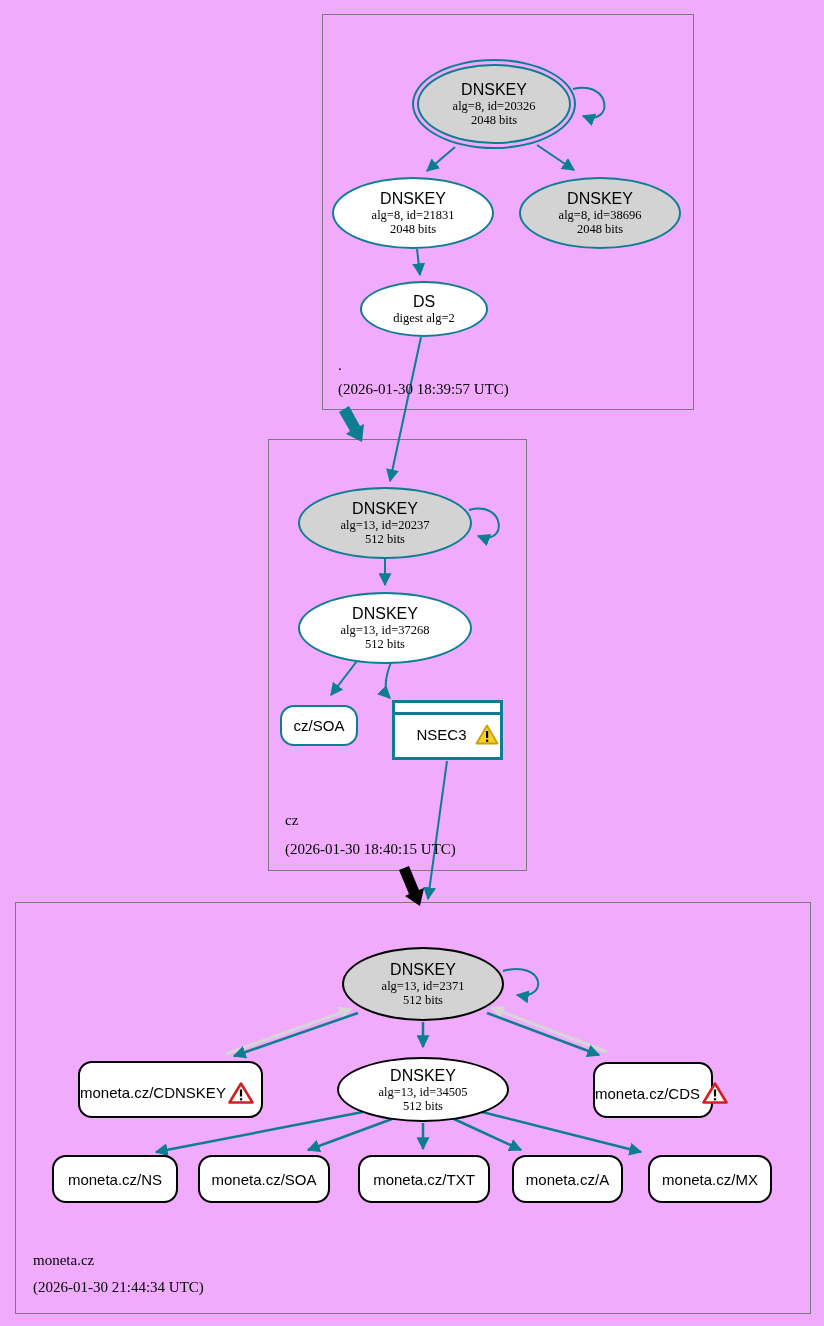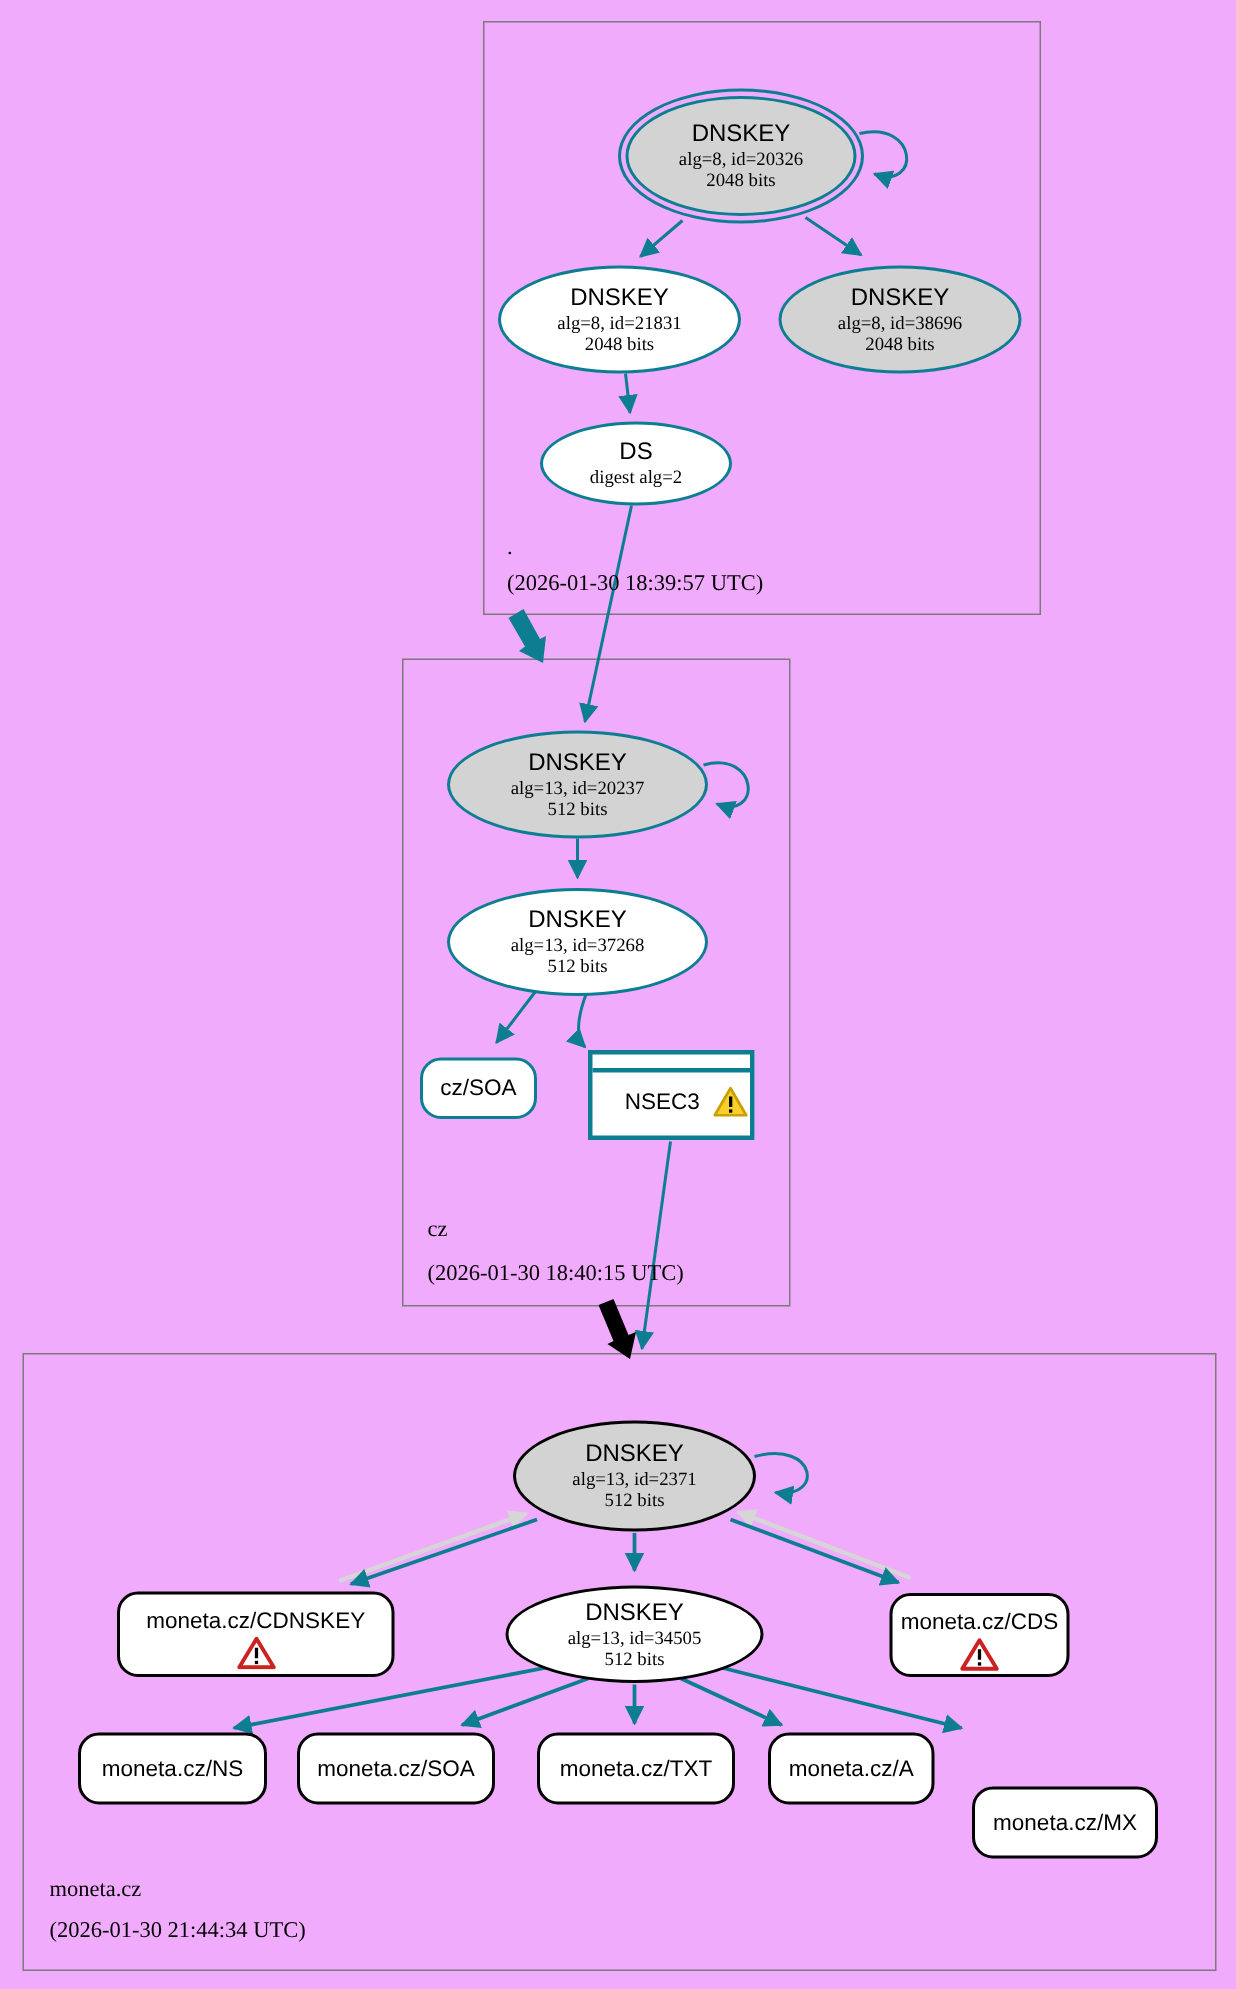--- a/index.html
+++ b/index.html
@@ -22,21 +22,21 @@
   .dbl{position:absolute;border:2px solid var(--teal);border-radius:50%;box-sizing:border-box;}
   .dbl .inner{position:absolute;left:3px;top:3px;right:3px;bottom:3px;border:2px solid var(--teal);
               border-radius:50%;background:var(--grayfill);display:flex;flex-direction:column;
               align-items:center;justify-content:center;text-align:center;}
   .nt{font-family:"Liberation Sans",sans-serif;font-size:16px;line-height:18px;color:#000;}
   .nm{font-family:"Liberation Serif",serif;font-size:12.5px;line-height:14px;color:#000;}
   .rrset{position:absolute;border:2px solid #000;border-radius:14px;background:#fff;
          display:flex;align-items:center;justify-content:center;box-sizing:border-box;
          font-family:"Liberation Sans",sans-serif;font-size:15px;color:#000;}
   .rrset.tealb{border-color:var(--teal);}
-  .rrset.col{flex-direction:column;justify-content:center;padding-top:6px;gap:2px;}
+  .rrset.col{flex-direction:row;justify-content:flex-start;padding-top:6px;gap:2px;}
   .nsec3{position:absolute;border:3px solid var(--teal);background:#fff;box-sizing:border-box;}
   .nsec3 .strip{height:9px;border-bottom:3px solid var(--teal);}
   .nsec3 .body{display:flex;align-items:center;justify-content:center;gap:8px;height:39px;
                font-family:"Liberation Sans",sans-serif;font-size:15px;color:#000;padding-left:20px;}
   .icon{display:inline-block;line-height:0;}
 </style>
 </head>
 <body>
 
 <div class="page">
@@ -182,20 +182,20 @@
   </div>
   <div class="rrset" style="left:198px;top:1155px;width:132px;height:48px;">
     <span>moneta.cz/SOA</span>
   </div>
   <div class="rrset" style="left:358px;top:1155px;width:132px;height:48px;">
     <span>moneta.cz/TXT</span>
   </div>
   <div class="rrset" style="left:512px;top:1155px;width:111px;height:48px;">
     <span>moneta.cz/A</span>
   </div>
-  <div class="rrset" style="left:648px;top:1155px;width:124px;height:48px;margin-top:36px;">
+  <div class="rrset" style="left:648px;top:1155px;width:124px;height:48px;">
     <span>moneta.cz/MX</span>
   </div>
 
   <div class="zlabel" style="left:33px;top:1252px;">moneta.cz</div>
   <div class="zlabel" style="left:33px;top:1279px;">(2026-01-30 21:44:34 UTC)</div>
 
 </div>
 
 </body></html>

